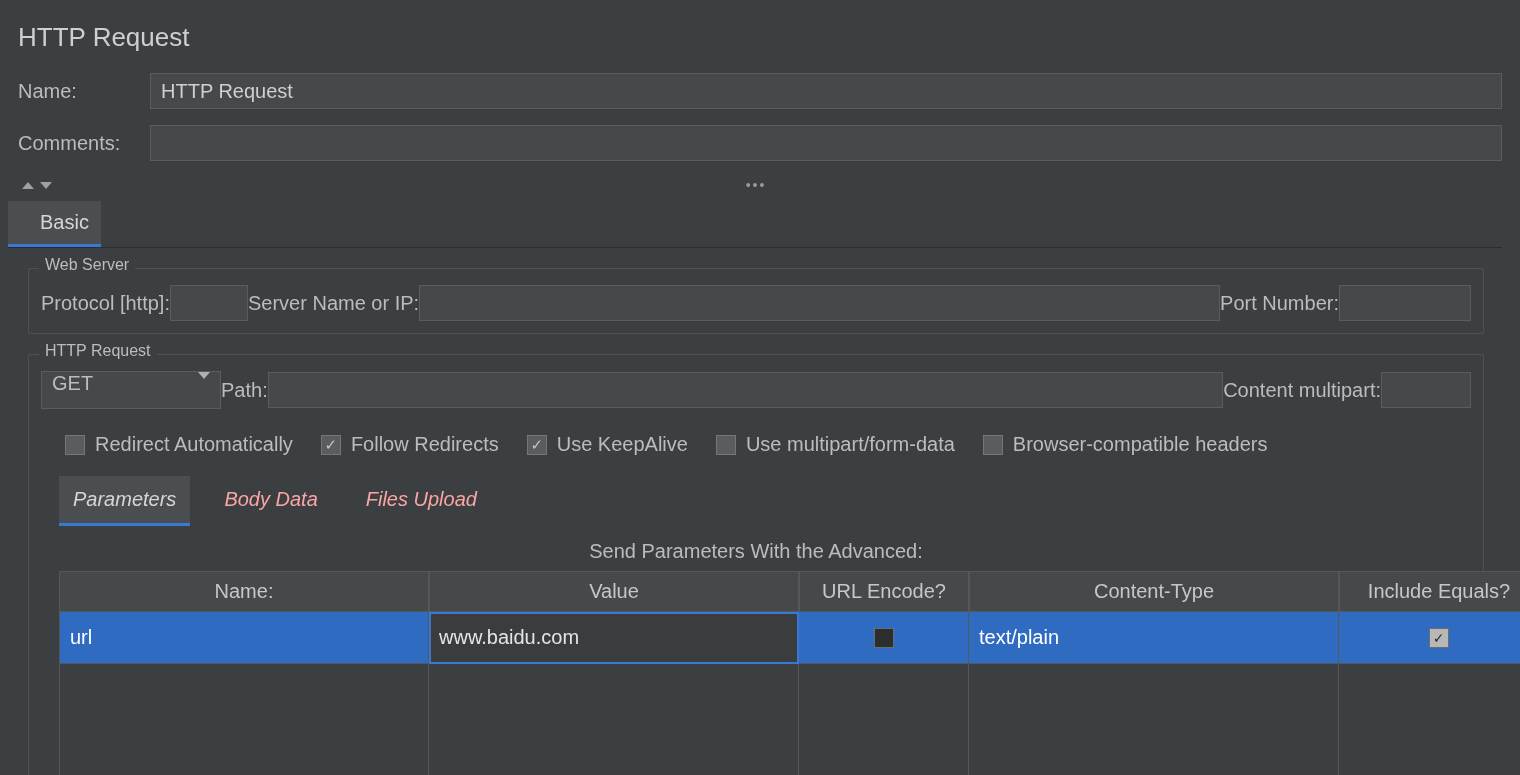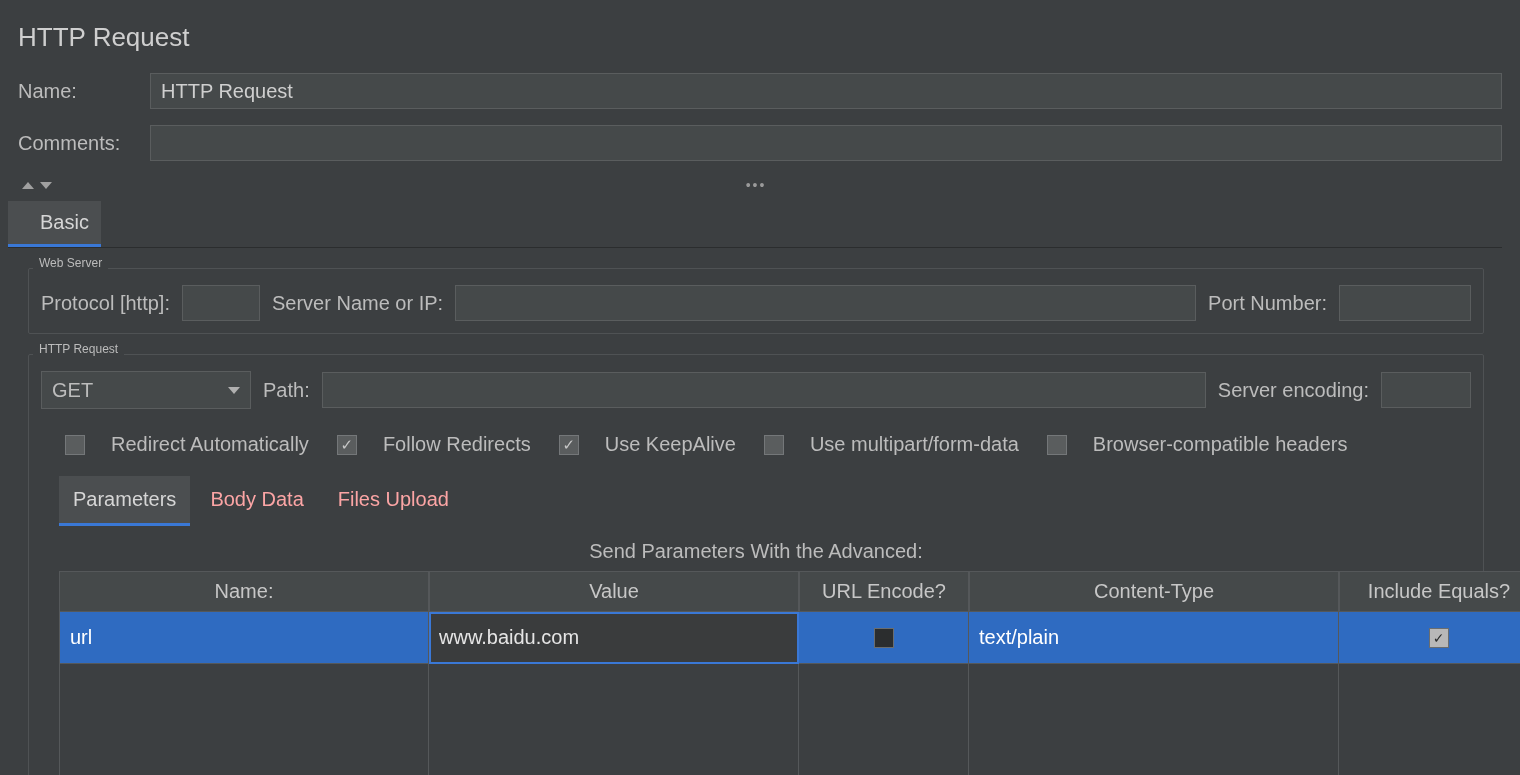--- a/index.html
+++ b/index.html
@@ -103,44 +103,42 @@
   .group {
     border: 1px solid #4f5254;
     border-radius: 2px;
     margin: 20px 8px 0 10px;
     padding: 16px 12px 12px 12px;
     position: relative;
   }
   .group-legend {
     position: absolute;
     top: -13px;
-    left: 4px;
+    left: 10px;
     background: #3c3f41;
     padding: 0 6px;
-    font-size: 12px;
+    font-size: 16px;
     color: #bcbcbc;
   }
   .group-row {
     display: flex;
     align-items: center;
-    gap: 12px;
     flex-wrap: nowrap;
   }
   .lbl {
     font-size: 20px;
     color: #bcbcbc;
     white-space: nowrap;
   }
 
   .select {
     display: flex;
-    align-items: center;
     justify-content: space-between;
     height: 38px;
-    width: 210px;
+    width: 180px;
     background: #45494a;
     border: 1px solid #5a5d5e;
     padding: 0 10px;
     cursor: pointer;
   }
   .select .caret {
     width: 0; height: 0;
     border-left: 6px solid transparent;
     border-right: 6px solid transparent;
     border-top: 7px solid #b0b0b0;
@@ -148,21 +146,21 @@
 
   .checkrow {
     display: flex;
     gap: 28px;
     margin: 24px 0 10px 24px;
     align-items: center;
   }
   .chk {
     display: flex;
     align-items: center;
-    gap: 26px;
+    gap: 10px;
     cursor: pointer;
   }
   .box {
     width: 20px; height: 20px;
     background: #5a5d5e;
     border: 1px solid #747779;
     display: flex;
     align-items: center;
     justify-content: center;
   }
@@ -170,21 +168,22 @@
     content: "✓";
     color: #c8c8c8;
     font-size: 15px;
     line-height: 1;
   }
 
   
   .inner-tabbar {
     display: flex;
     margin: 20px 0 0 18px;
-    gap: 6px;
+    gap: 20px;
+    font-style: italic;
   }
   .inner-tab {
     padding: 12px 14px;
     font-size: 20px;
     color: #fca5a5;
     cursor: pointer;
     border-bottom: 3px solid transparent;
   }
   .inner-tab.active {
     background: #4b4e50;
@@ -299,21 +298,21 @@
 
     <div class="group">
       <div class="group-legend">HTTP Request</div>
       <div class="group-row">
         <div class="select">
           <span>GET</span>
           <span class="caret"></span>
         </div>
         <span class="lbl">Path:</span>
         <input class="text-input" style="flex: 1 1 0%;" type="text" value="">
-        <span class="lbl">Server encoding:</span>
+        <span class="lbl">Content multipart:</span>
         <input class="text-input small" style="width: 90px;" type="text" value="">
       </div>
 
       <div class="checkrow">
         <div class="chk">
           <div class="box"></div>
           <span>Redirect Automatically</span>
         </div>
         <div class="chk">
           <div class="box checked"></div>

